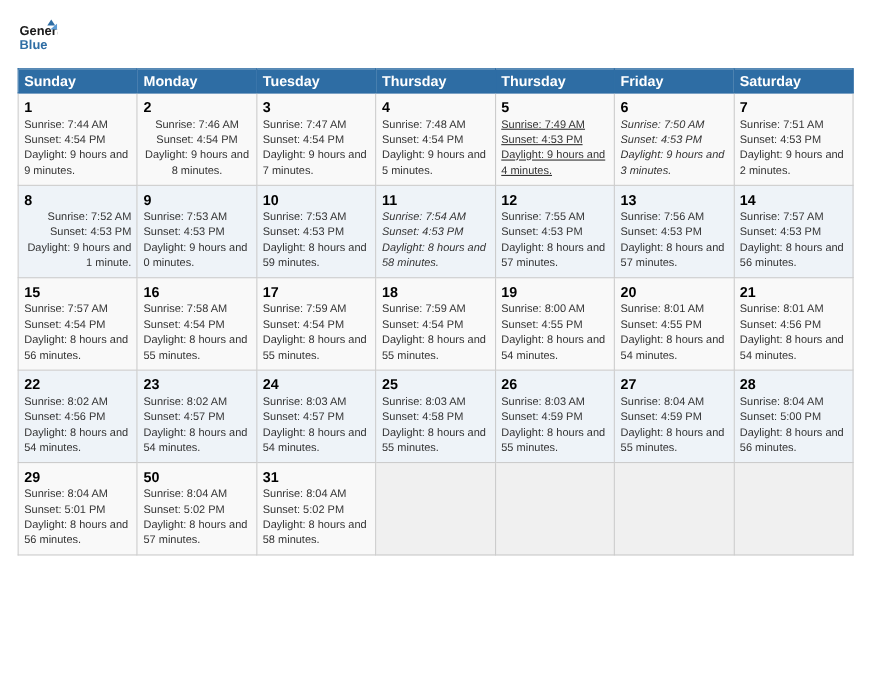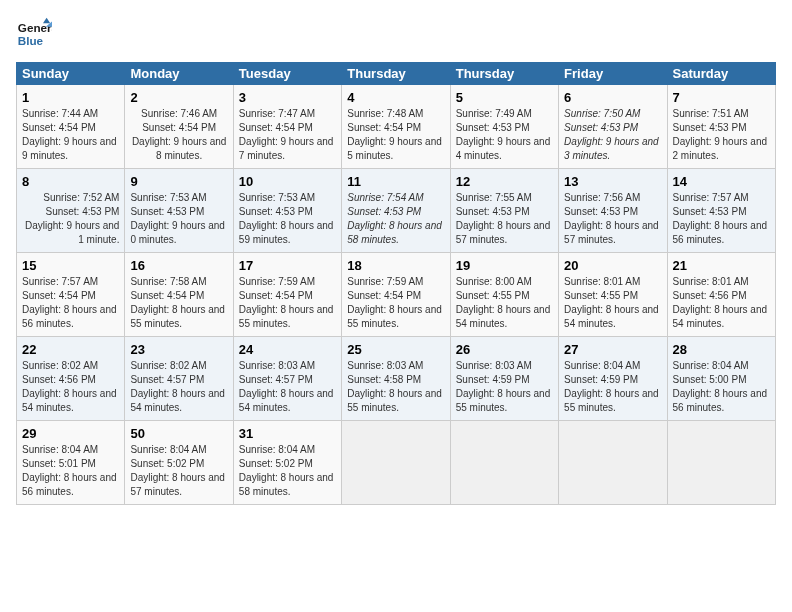--- a/index.html
+++ b/index.html
@@ -134,21 +134,21 @@
 Daylight: 9 hours and 7 minutes.</div>
         </td>
         <td>
           <span class="day-num">4</span>
           <div class="day-info" style="white-space: pre-line;">Sunrise: 7:48 AM
 Sunset: 4:54 PM
 Daylight: 9 hours and 5 minutes.</div>
         </td>
         <td>
           <span class="day-num">5</span>
-          <div class="day-info" style="white-space: pre-line;">Sunrise: 7:49 AM
+          <div class="day-info" style="white-space: pre-line; text-decoration: underline;">Sunrise: 7:49 AM
 Sunset: 4:53 PM
 Daylight: 9 hours and 4 minutes.</div>
         </td>
         <td>
           <span class="day-num">6</span>
           <div class="day-info" style="white-space: pre-line; font-style: italic;">Sunrise: 7:50 AM
 Sunset: 4:53 PM
 Daylight: 9 hours and 3 minutes.</div>
         </td>
         <td>

